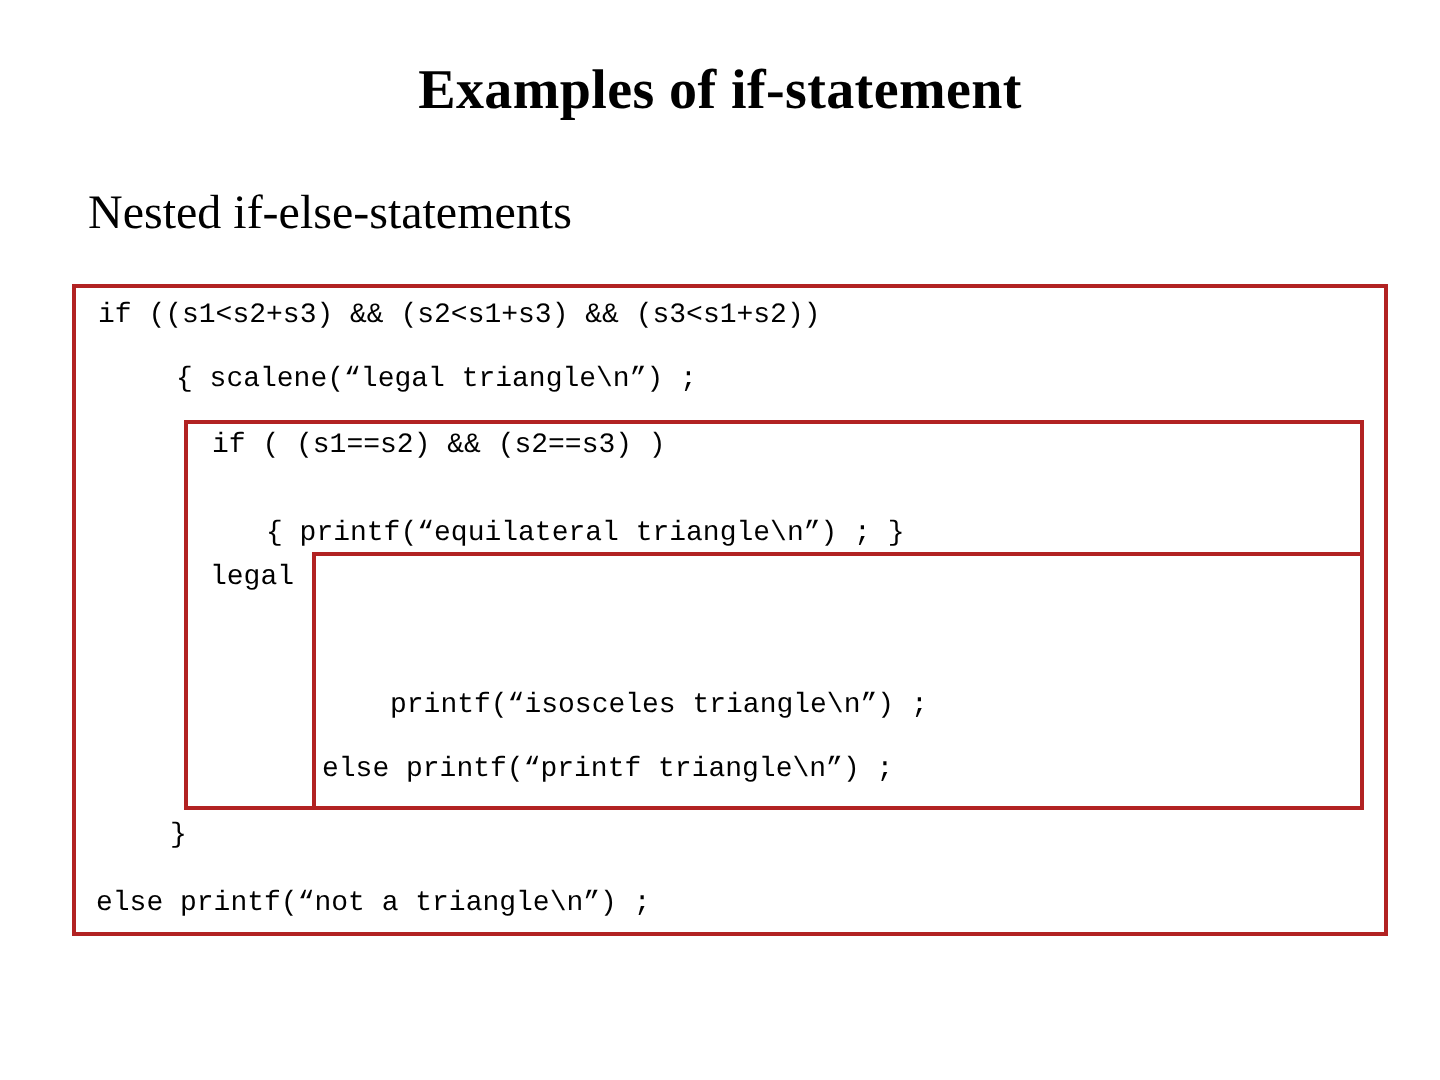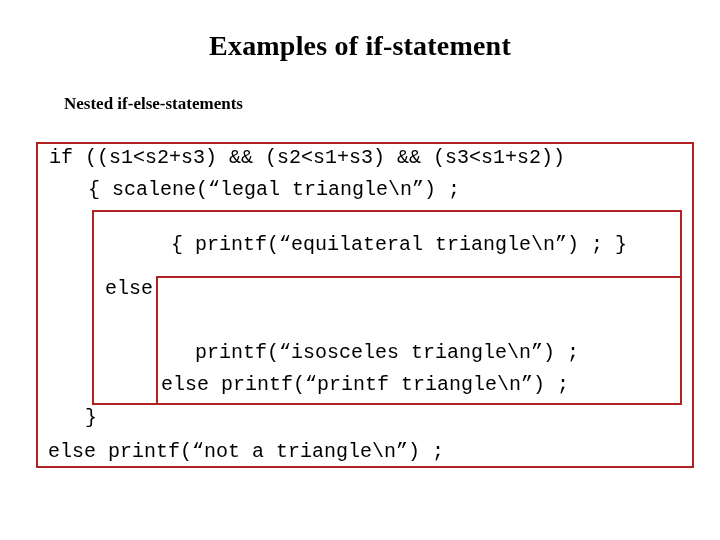--- a/index.html
+++ b/index.html
@@ -15,47 +15,47 @@
     left:0;top:30px;width:720px;
     margin:0;
     text-align:center;
     font-size:28px;
     font-weight:bold;
     color:#000000;
     letter-spacing:0.2px;
   }
   .subtitle{
     position:absolute;
-    left:64px;top:94px;
+    left:44px;top:94px;
     margin:0;
-    font-size:17px;
-    font-weight:bold;
+    font-size:24px;
+    font-weight:normal;
     color:#000000;
   }
   .box{
     position:absolute;
     border:2px solid #b22222;
     box-sizing:border-box;
     background:transparent;
   }
   .box.outer{left:36px;top:142px;width:658px;height:326px;}
   .box.mid{left:92px;top:210px;width:590px;height:195px;}
   .box.inner{left:156px;top:276px;width:526px;height:129px;}
   .code-line{
     position:absolute;
     font-family:"Liberation Mono","DejaVu Sans Mono",monospace;
-    font-size:20px;
+    font-size:14px;
     line-height:22px;
     color:#000000;
     white-space:pre;
   }
   .l0{left:49px;top:147px;}
   .l1{left:88px;top:179px;}
   .l2{left:106px;top:212px;}
-  .l3{left:133px;top:234px;margin-left:38px;}
+  .l3{left:133px;top:256px;}
   .l4a{left:105px;top:278px;}
   .l4b{left:162px;top:278px;}
   .l5{left:205px;top:309px;}
   .l6{left:195px;top:342px;}
   .l7{left:161px;top:374px;}
   .l8{left:85px;top:407px;}
   .l9{left:48px;top:441px;}
 </style>
 </head>
 <body>
@@ -67,24 +67,25 @@
   <h2 class="subtitle">Nested if-else-statements</h2>
 
   <div class="box outer"></div>
   <div class="box mid"></div>
   <div class="box inner"></div>
 
   <div class="code-line l0">if ((s1&lt;s2+s3) &amp;&amp; (s2&lt;s1+s3) &amp;&amp; (s3&lt;s1+s2))</div>
 
   <div class="code-line l1">{ scalene(“legal triangle\n”) ;</div>
 
+  <div class="code-line l2">if ( (s1==s2) &amp;&amp; (s2==s3) )</div>
 
   <div class="code-line l3">{ printf(“equilateral triangle\n”) ; }</div>
 
-  <div class="code-line l4a">else</div>
+  <div class="code-line l4a">legal</div>
 
 
 
   <div class="code-line l6">printf(“isosceles triangle\n”) ;</div>
 
   <div class="code-line l7">else printf(“printf triangle\n”) ;</div>
 
   <div class="code-line l8">}</div>
 
   <div class="code-line l9">else printf(“not a triangle\n”) ;</div>

